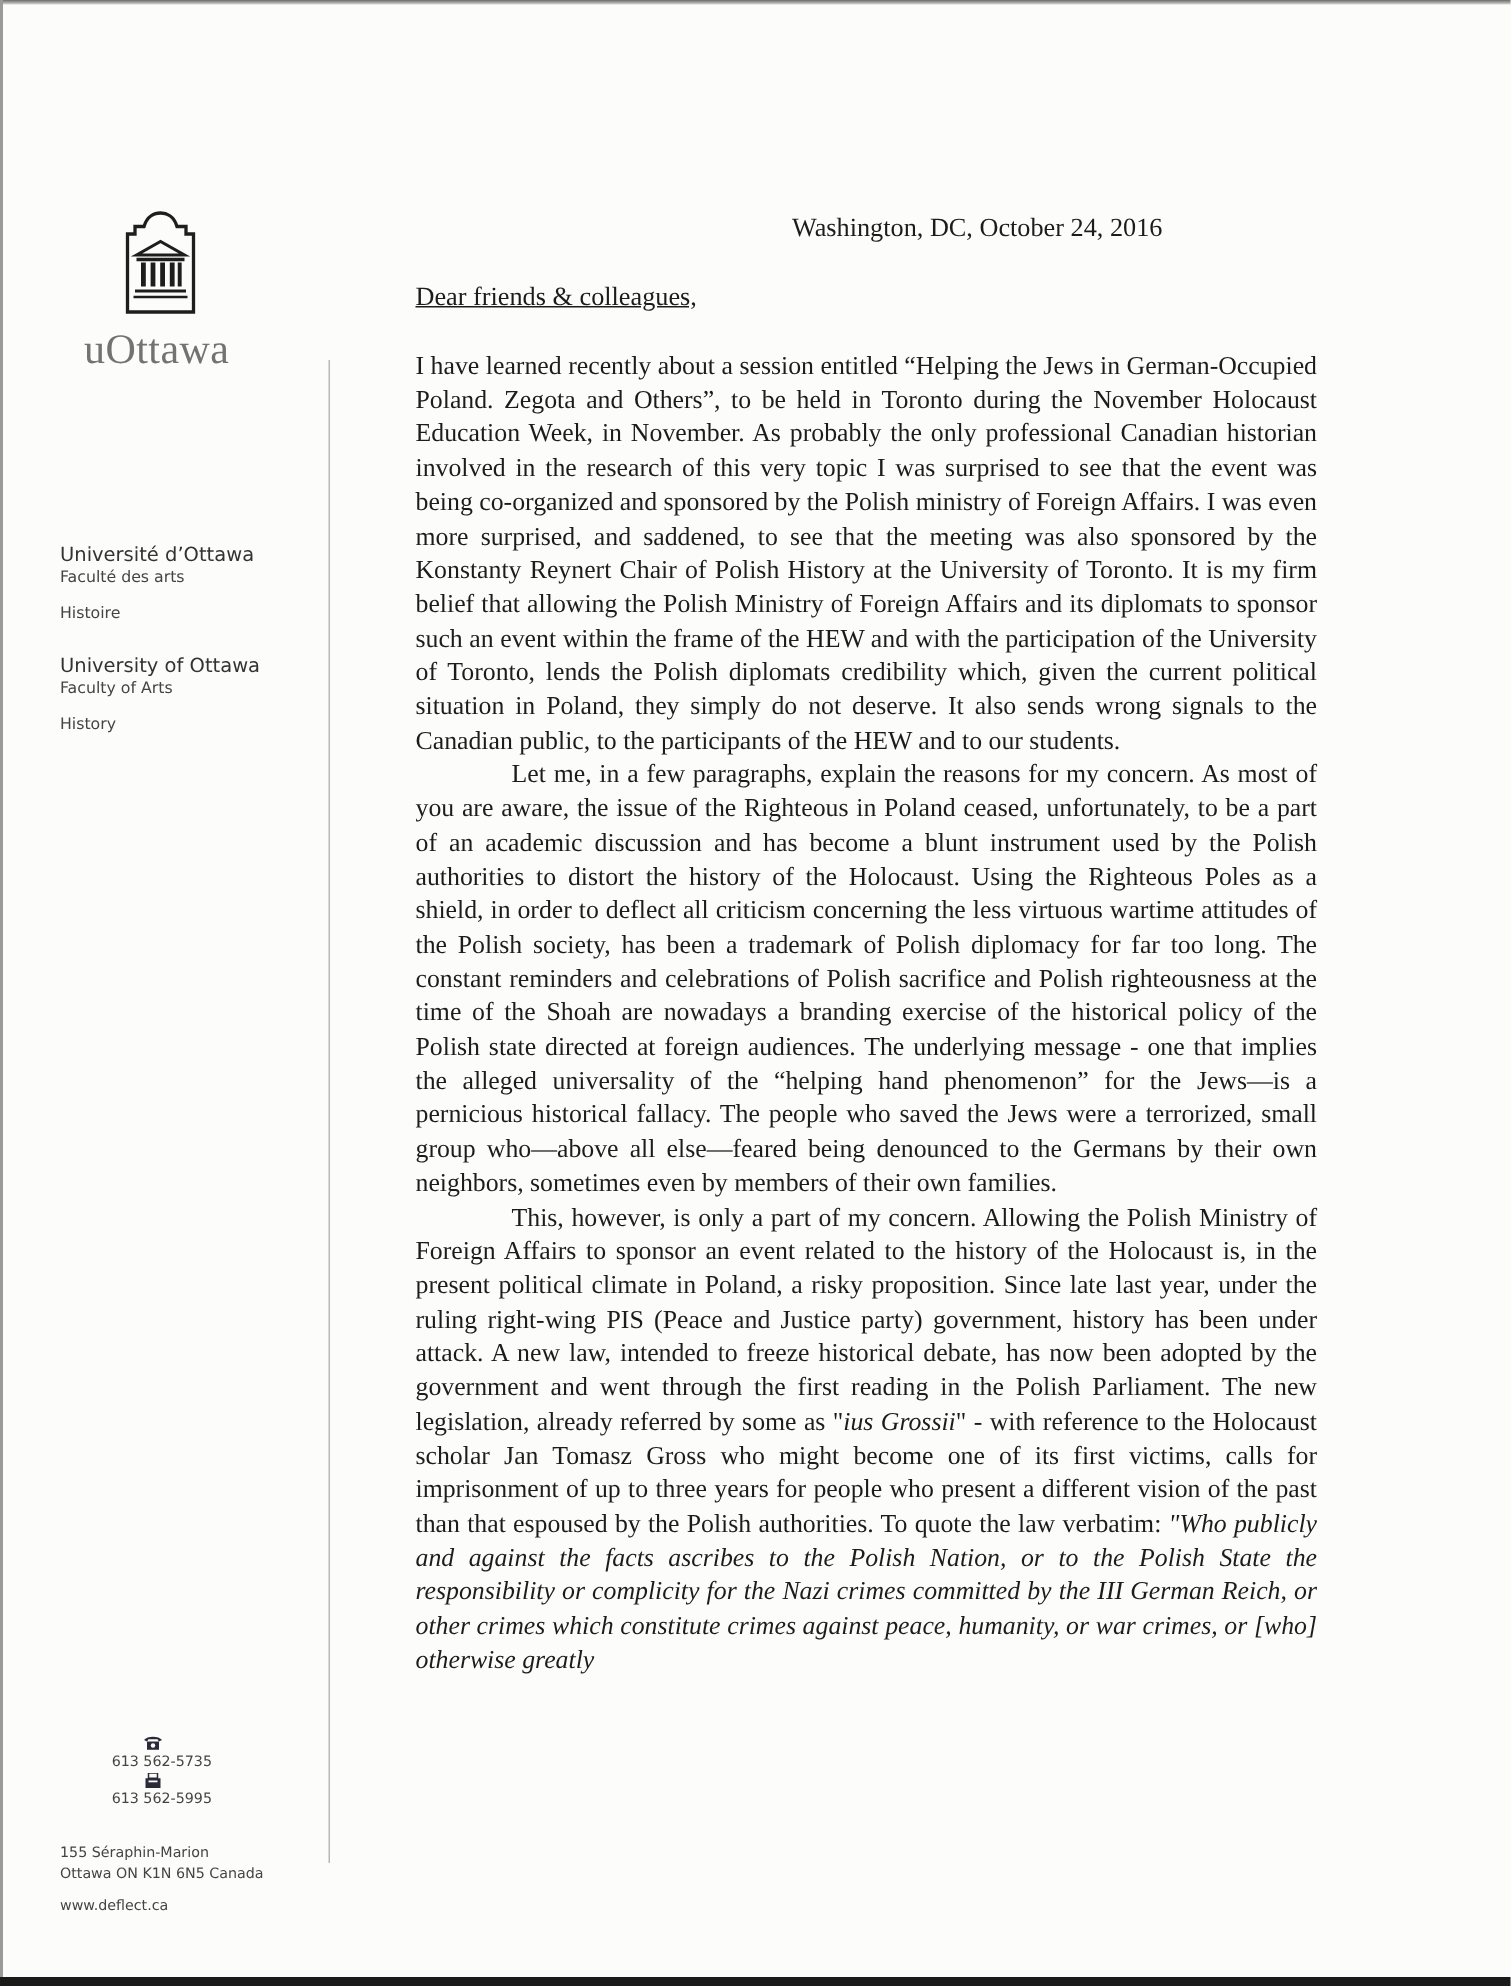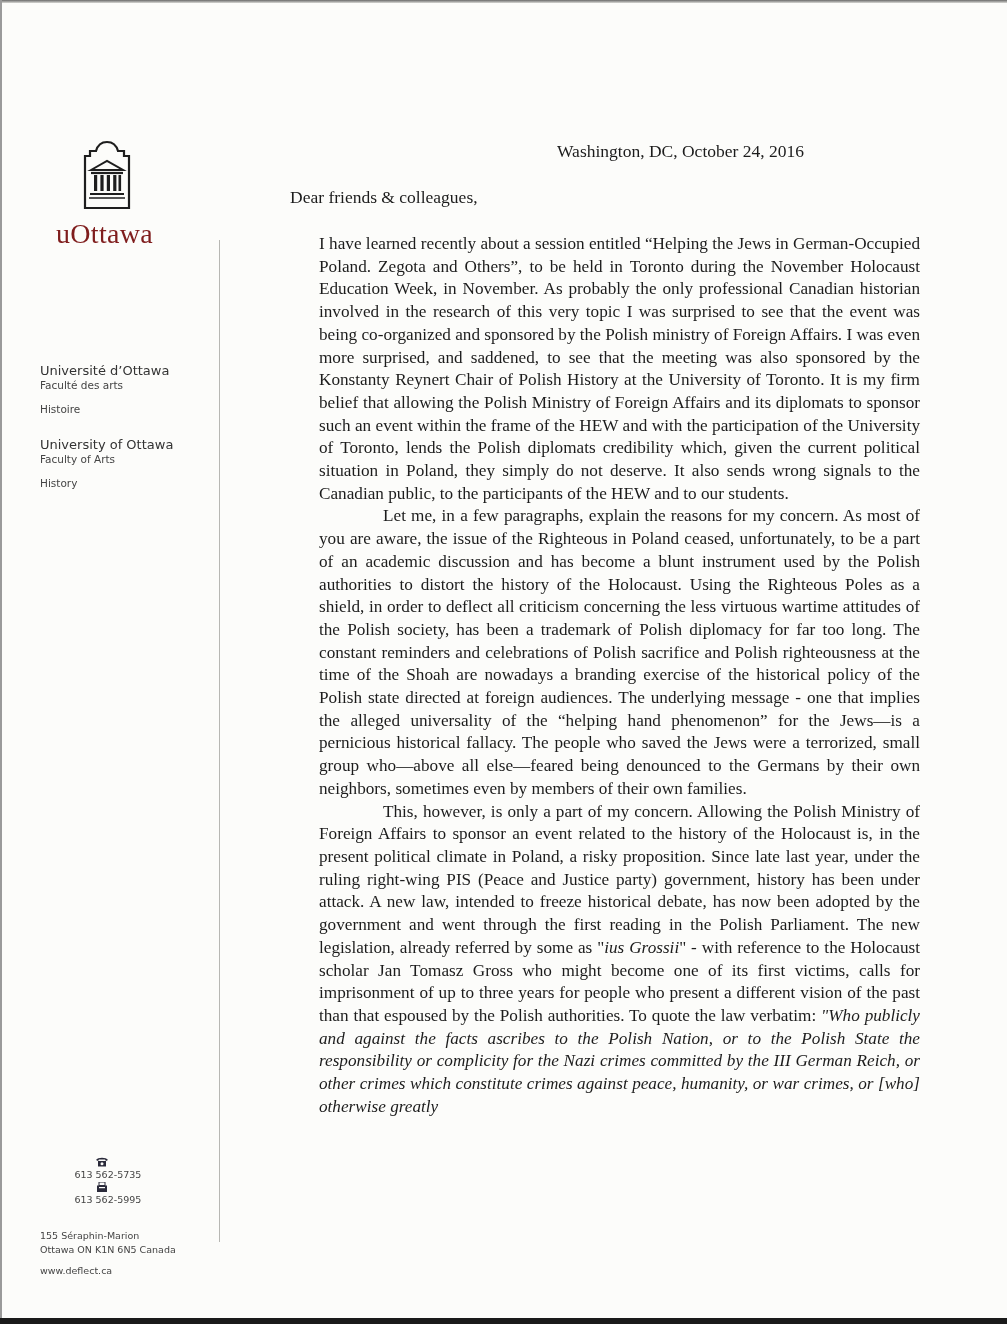--- a/index.html
+++ b/index.html
@@ -52,21 +52,21 @@
     width: 50px;
     height: 70px;
   }
   .logo svg { width: 50px; height: 70px; display: block; }
   .wordmark {
     position: absolute;
     left: 56px;
     top: 218px;
     font-family: "Liberation Serif", serif;
     font-size: 28px;
-    color: #7f1d1d;
+    color: #737373;
     letter-spacing: 0.3px;
   }
   .divider {
     position: absolute;
     left: 219px;
     top: 240px;
     width: 1px;
     height: 1002px;
     background: #b7b7b3;
   }
@@ -110,42 +110,42 @@
     margin-right: 12px;
     display: inline-block;
   }
   .contact .ico svg { width: 12px; height: 10px; display: block; }
   .contact .addr { margin-top: 22px; line-height: 14px; }
   .contact .web { margin-top: 6px; }
 
   
   .dateline {
     position: absolute;
-    left: 557px;
+    left: 528px;
     top: 140px;
     font-size: 17.5px;
     line-height: 22px;
     white-space: nowrap;
   }
   .salutation {
     position: absolute;
-    left: 290px;
+    left: 277px;
     top: 186px;
     font-size: 17.5px;
     line-height: 22px;
+    text-decoration: underline;
   }
   .body-text {
     position: absolute;
     left: 277px;
     top: 233px;
     width: 601px;
     font-size: 17.2px;
     line-height: 22.7px;
     text-align: justify;
-    margin-left: 42px;
   }
   .body-text p {
     margin: 0;
   }
   .body-text p.indent {
     text-indent: 64px;
   }
   .body-text em {
   }
 </style>

